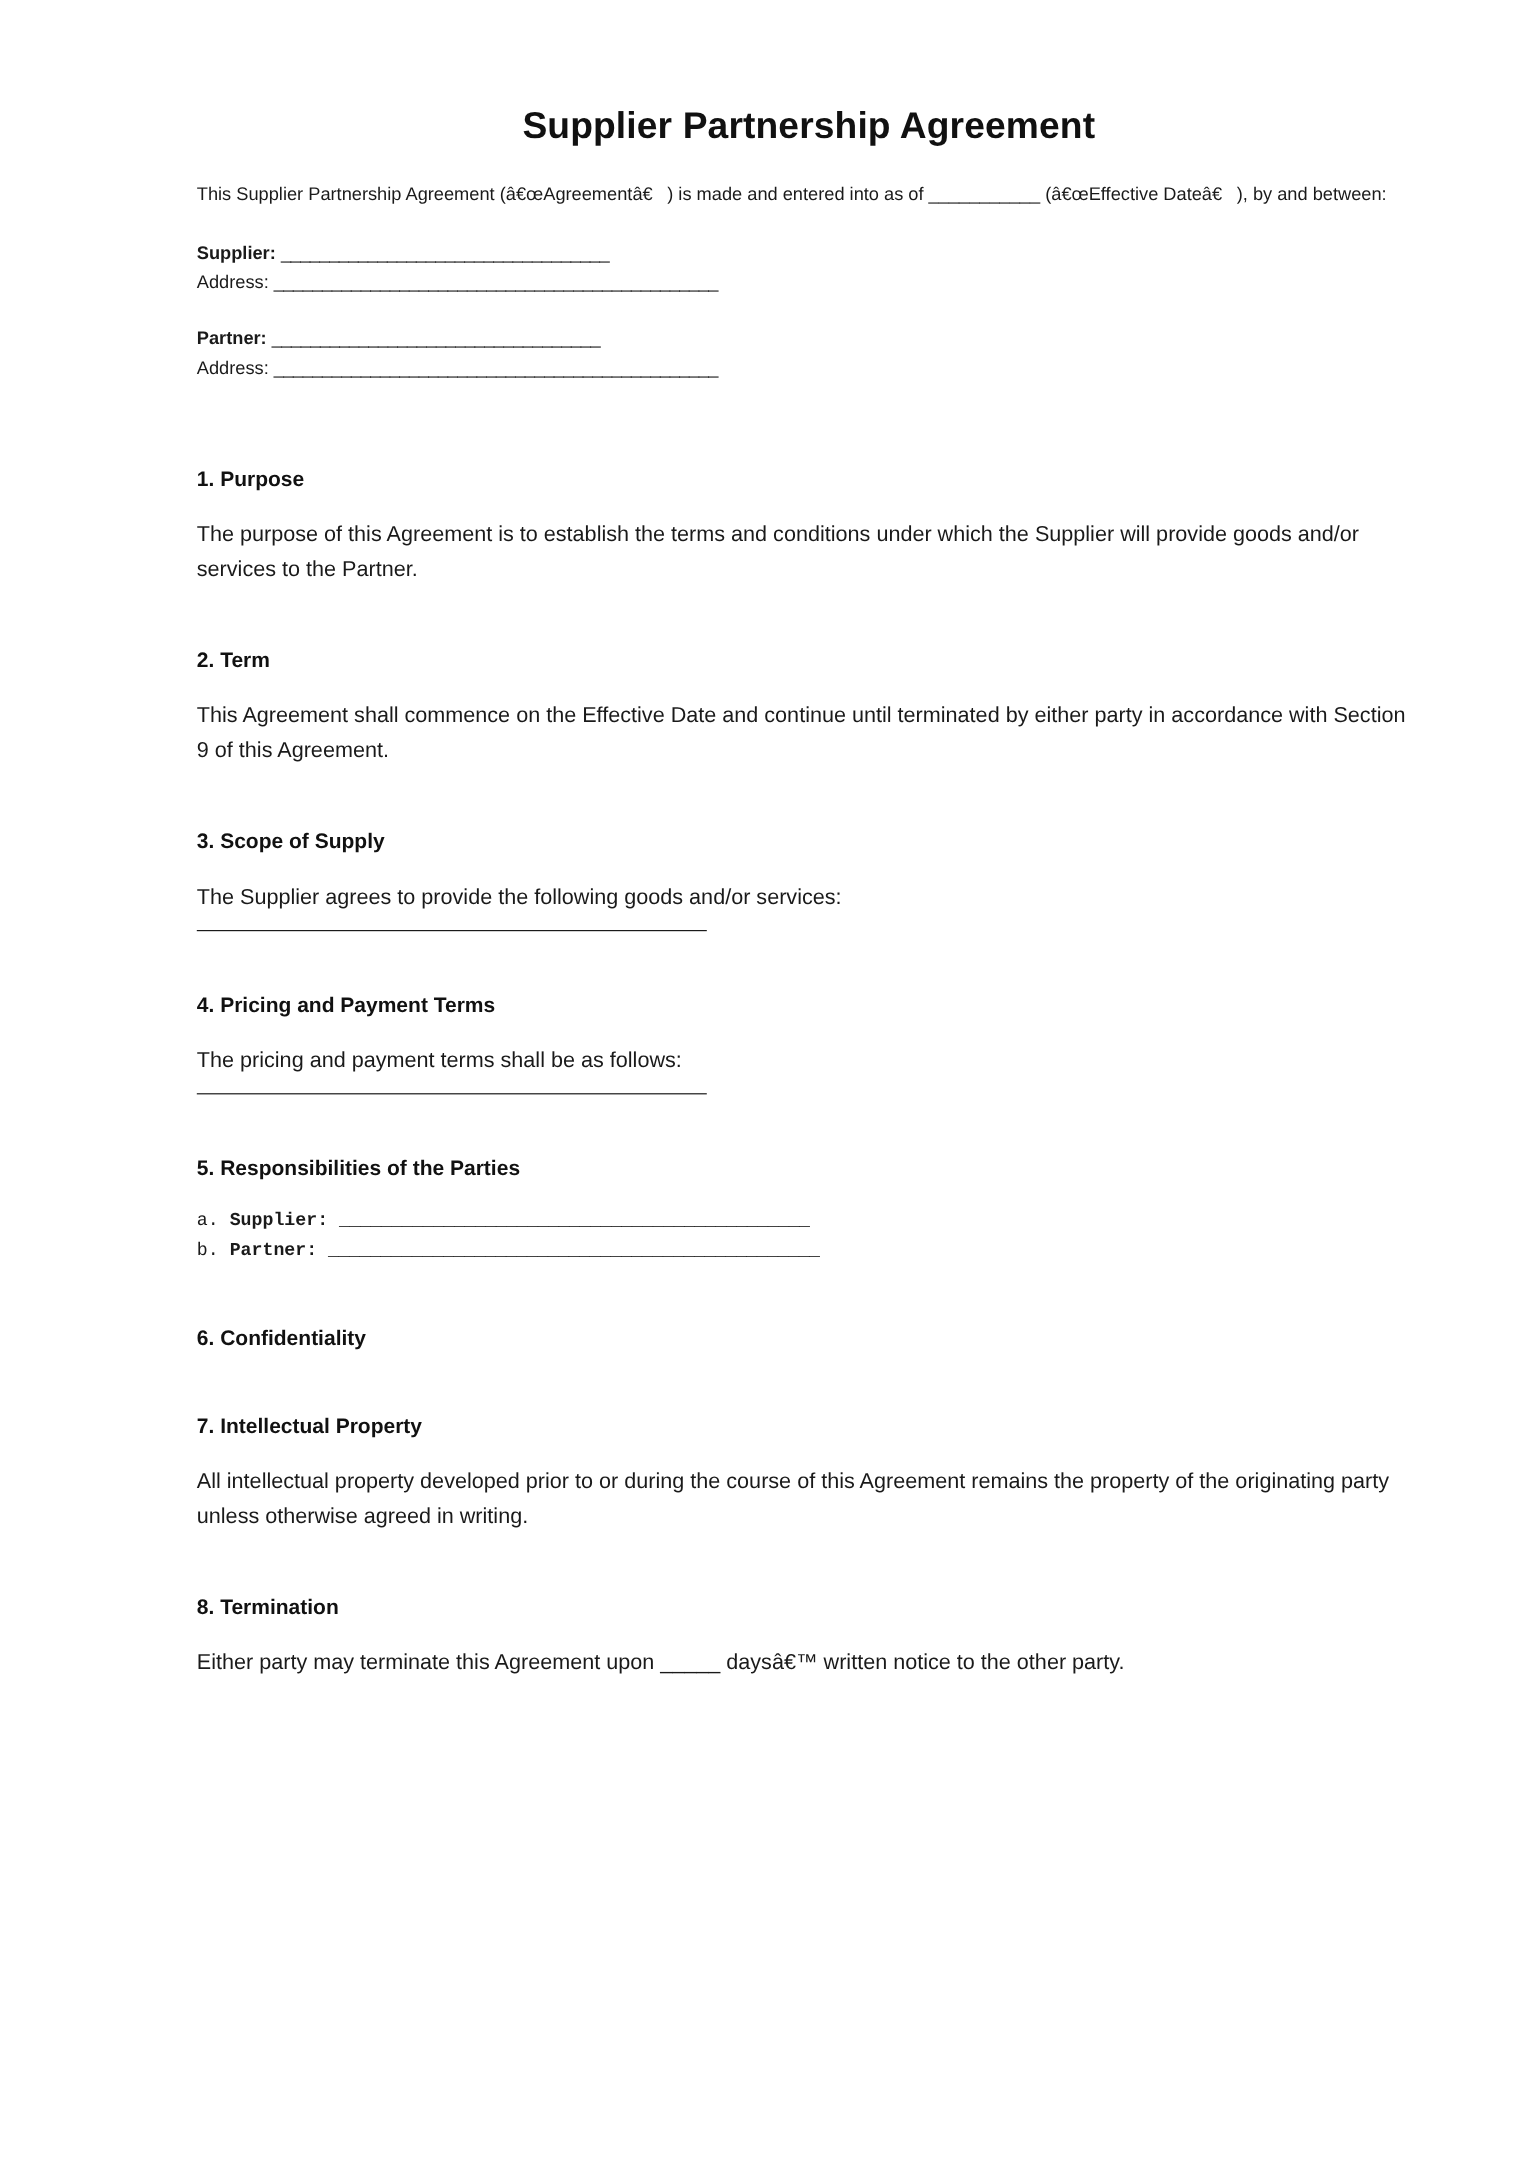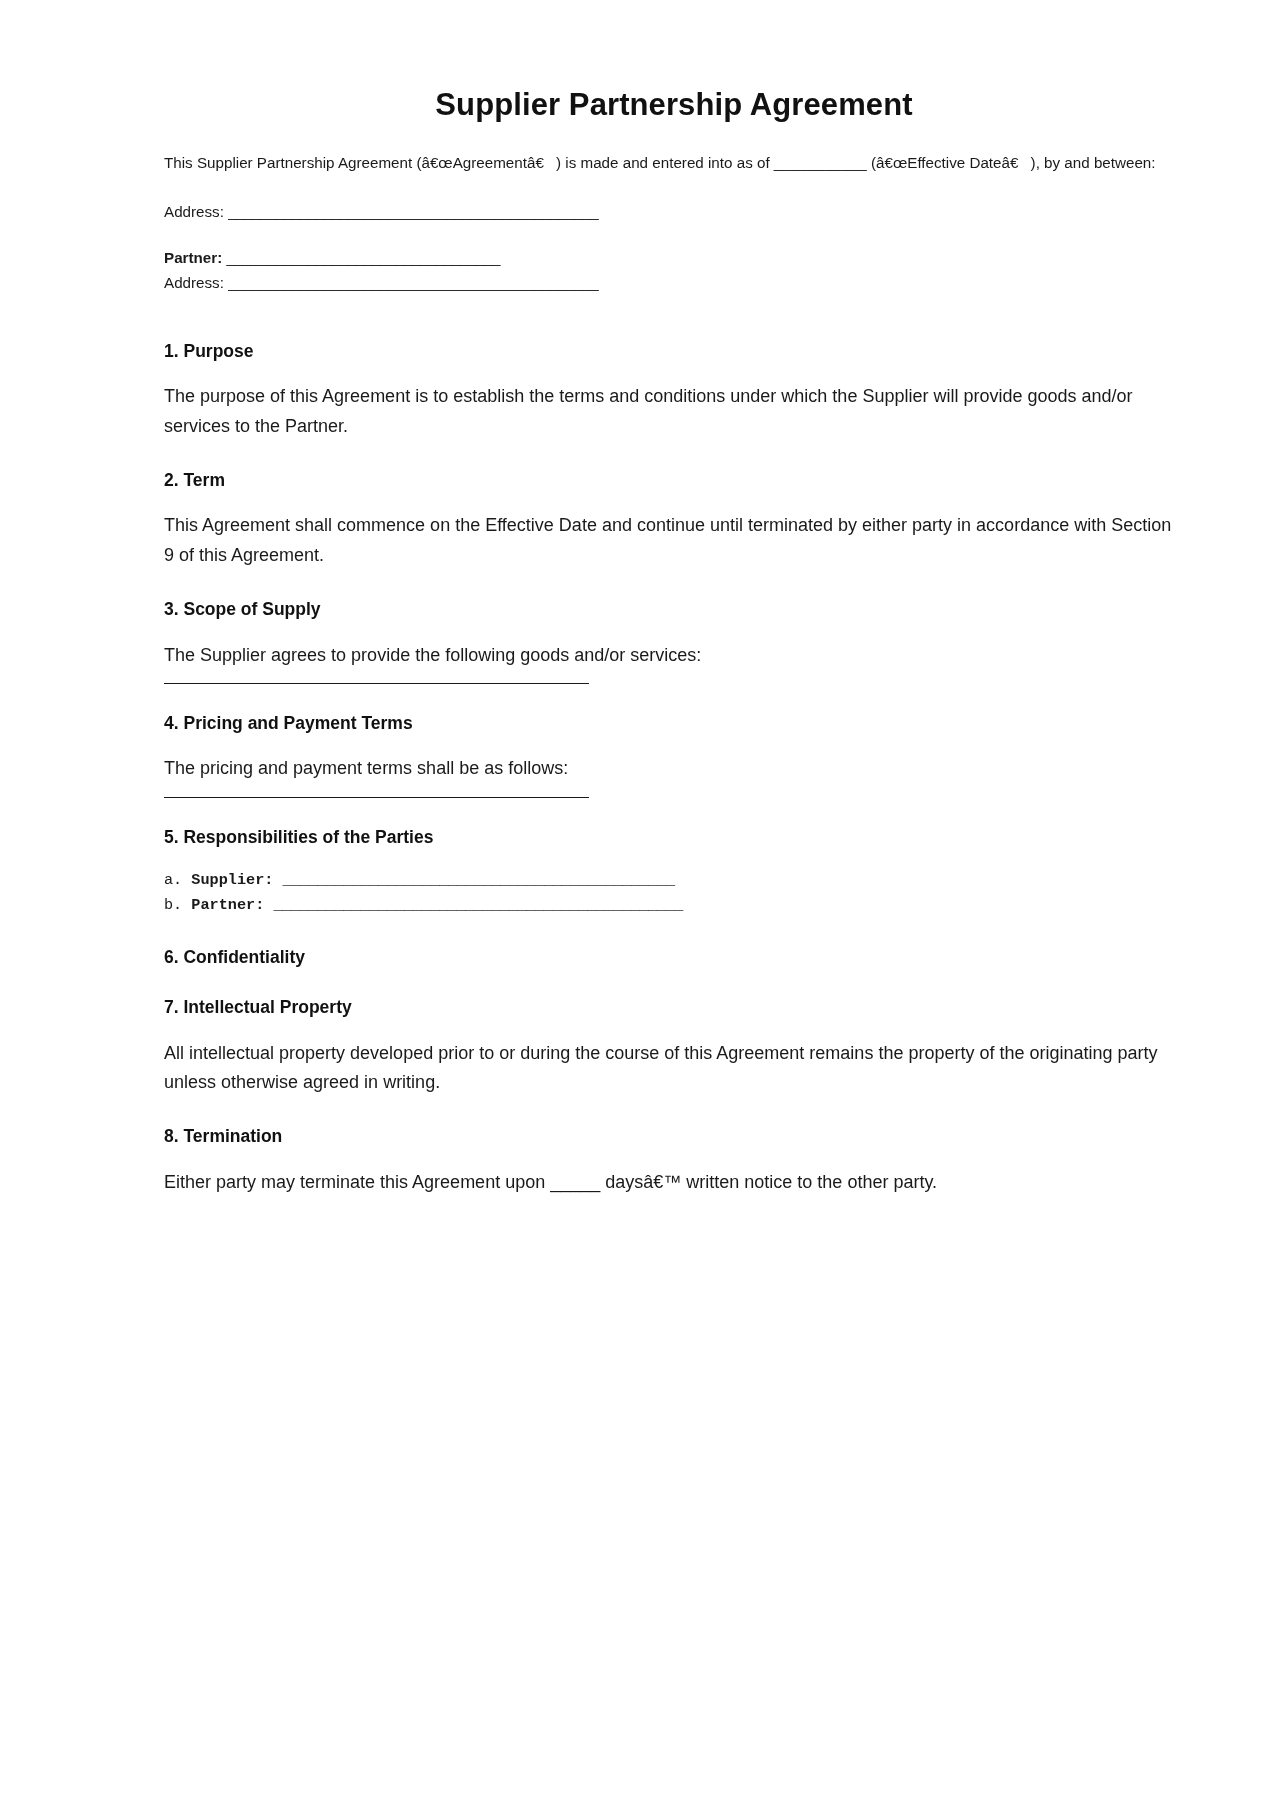--- a/index.html
+++ b/index.html
@@ -62,24 +62,24 @@
   }
   h2.section-heading {
     font-size: 17.5px;
     font-weight: bold;
     color: #111111;
     margin: 0;
     padding: 0;
     line-height: 1.3;
   }
   .section {
-    margin-top: 28px;
+    margin-top: 50px;
   }
   .section.first-section {
-    margin-top: 44px;
+    margin-top: 68px;
   }
   .section p.body-text {
     font-size: 18px;
     line-height: 1.62;
     color: #1a1a1a;
     margin: 20px 0 0 0;
     max-width: 1010px;
   }
   .fill-rule {
     height: 0;
@@ -111,20 +111,21 @@
 <body>
 
 <div class="page">
   <div class="content">
 
     <h1 class="doc-title">Supplier Partnership Agreement</h1>
 
     <p class="intro">This Supplier Partnership Agreement (â€œAgreementâ€) is made and entered into as of ___________ (â€œEffective Dateâ€), by and between:</p>
 
     <div class="party-block">
+      <div class="party-line"><span class="lbl-strong">Supplier:</span> <span class="blank">__________________________________</span></div>
       <div class="party-line"><span>Address:</span> <span class="blank">______________________________________________</span></div>
     </div>
 
     <div class="party-block second">
       <div class="party-line"><span class="lbl-strong">Partner:</span> <span class="blank">__________________________________</span></div>
       <div class="party-line"><span>Address:</span> <span class="blank">______________________________________________</span></div>
     </div>
 
     <div class="section first-section">
       <h2 class="section-heading">1. Purpose</h2>

